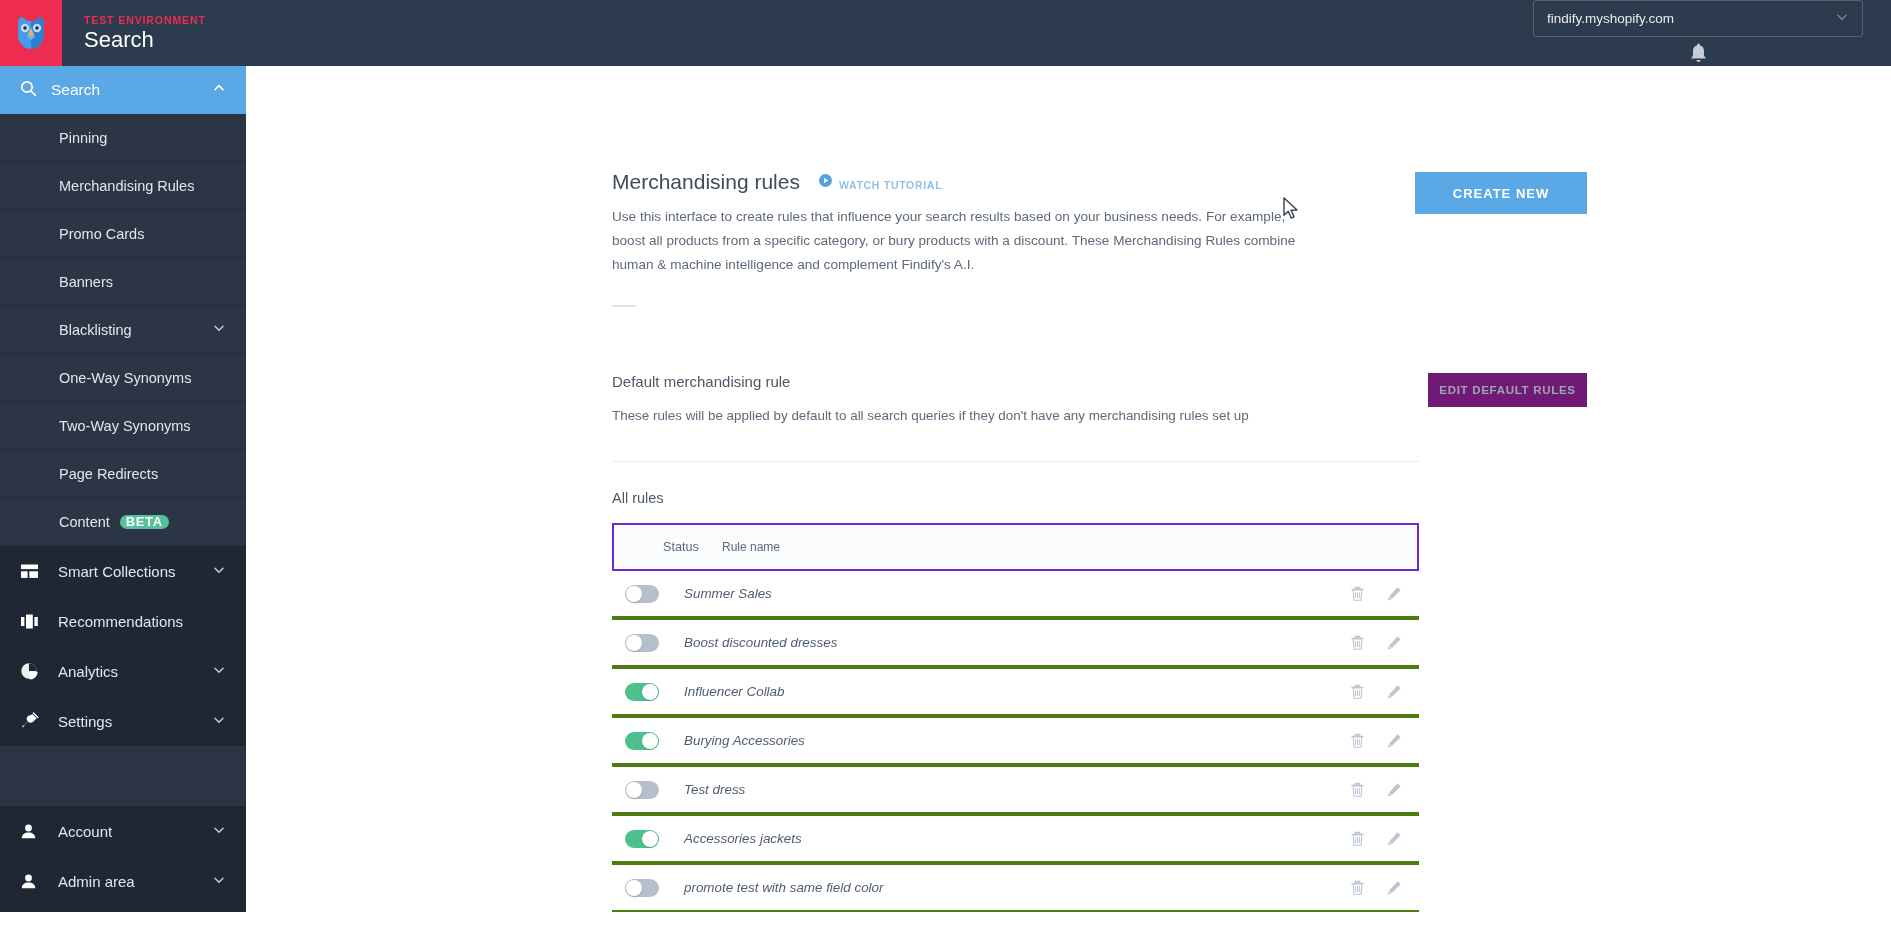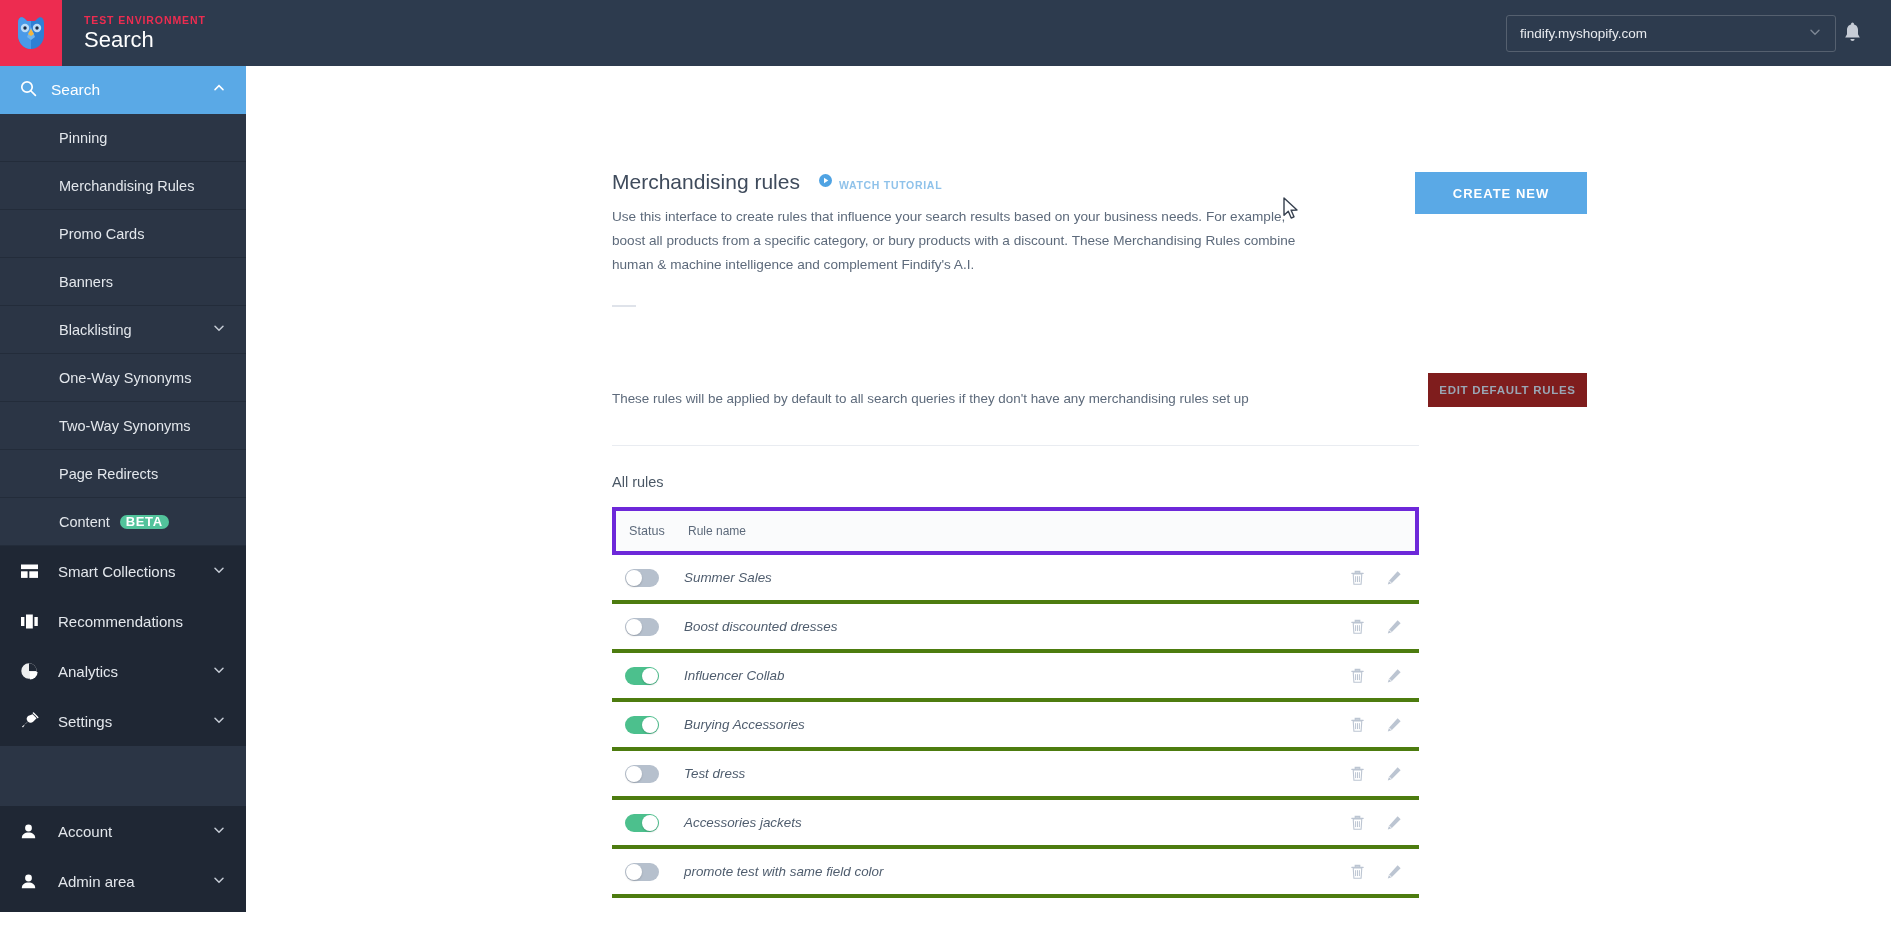--- a/index.html
+++ b/index.html
@@ -20,21 +20,21 @@
     width: 62px; height: 66px; background: #ed2c50;
     display: flex; align-items: center; justify-content: center; flex: 0 0 62px;
   }
   .brand { padding-left: 22px; display: flex; flex-direction: column; justify-content: center; }
   .brand-kicker {
     color: #ed2c50; font-size: 10.5px; font-weight: bold; letter-spacing: .9px;
     text-transform: uppercase; line-height: 14px;
   }
   .brand-title { color: #ffffff; font-size: 22px; font-weight: 400; line-height: 26px; }
   .topbar-right {
-    margin-left: auto; display: flex; align-items: center; gap: 6px; padding-right: 28px;
+    margin-left: auto; display: flex; align-items: center; gap: 6px; padding-right: 28px; flex-direction: column;
   }
   .store-select {
     width: 330px; height: 37px; border: 1px solid #55606f; border-radius: 3px;
     display: flex; align-items: center; padding: 0 13px;
     color: #e8ebef; font-size: 13.5px; background: transparent; cursor: pointer;
   }
   .store-select .chev { margin-left: auto; }
   .bell { cursor: pointer; display: flex; align-items: center; }
 
   
@@ -96,32 +96,32 @@
     font-family: "Liberation Sans", sans-serif;
   }
   .mini-rule { width: 24px; height: 2px; background: #dfe3ea; margin-top: 28px; }
 
   .section-default { display: flex; align-items: flex-start; margin-top: 66px; }
   .sd-left { width: 690px; }
   .sd-title { font-size: 15px; color: #4b5866; }
   .sd-sub { margin-top: 18px; font-size: 13.4px; color: #5d6a7b; }
   .sd-right { margin-left: auto; }
   .btn-muted {
-    width: 159px; height: 34px; background: #7f1d1d; color: #9aa6b4; border: none;
+    width: 159px; height: 34px; background: #701a75; color: #9aa6b4; border: none;
     font-size: 11.5px; font-weight: bold; letter-spacing: .7px; cursor: pointer;
     font-family: "Liberation Sans", sans-serif;
   }
   .divider { height: 1px; background: #e9ecf1; margin-top: 38px; width: 807px; }
 
   .all-rules-label { margin-top: 28px; font-size: 14.5px; color: #4b5866; }
 
   .table { width: 807px; margin-top: 17px; }
   .thead {
-    height: 48px; background: #fafbfc; border: 4px solid #6d28d9;
-    display: flex; align-items: center;
+    height: 48px; background: #fafbfc; border: 2px solid #6d28d9;
+    display: flex; align-items: center; padding-left: 36px;
   }
   .th-status { width: 72px; padding-left: 13px; font-size: 12.6px; color: #5d6a7b; }
   .th-name { font-size: 12px; color: #5d6a7b; }
   .row {
     height: 49px; display: flex; align-items: center; border-bottom: 4px solid #4d7c0f; font-style: italic;
   }
   .cell-status { width: 72px; padding-left: 13px; }
   .cell-name { font-size: 13.4px; color: #4f5d6e; }
   .cell-actions { margin-left: auto; display: flex; align-items: center; gap: 21px; padding-right: 17px; }
   .icon-btn { cursor: pointer; display: flex; align-items: center; }
@@ -345,20 +345,21 @@
             <p class="page-desc">Use this interface to create rules that influence your search results based on your business needs. For example, boost all products from a specific category, or bury products with a discount. These Merchandising Rules combine human &amp; machine intelligence and complement Findify's A.I.</p>
             <div class="mini-rule"></div>
           </div>
           <div class="head-right">
             <button class="btn-primary">CREATE NEW</button>
           </div>
         </div>
 
         <div class="section-default">
           <div class="sd-left">
+            <div class="sd-title">Default merchandising rule</div>
             <div class="sd-sub">These rules will be applied by default to all search queries if they don't have any merchandising rules set up</div>
           </div>
           <div class="sd-right">
             <button class="btn-muted">EDIT DEFAULT RULES</button>
           </div>
         </div>
 
         <div class="divider"></div>
 
         <div class="all-rules-label">All rules</div>

